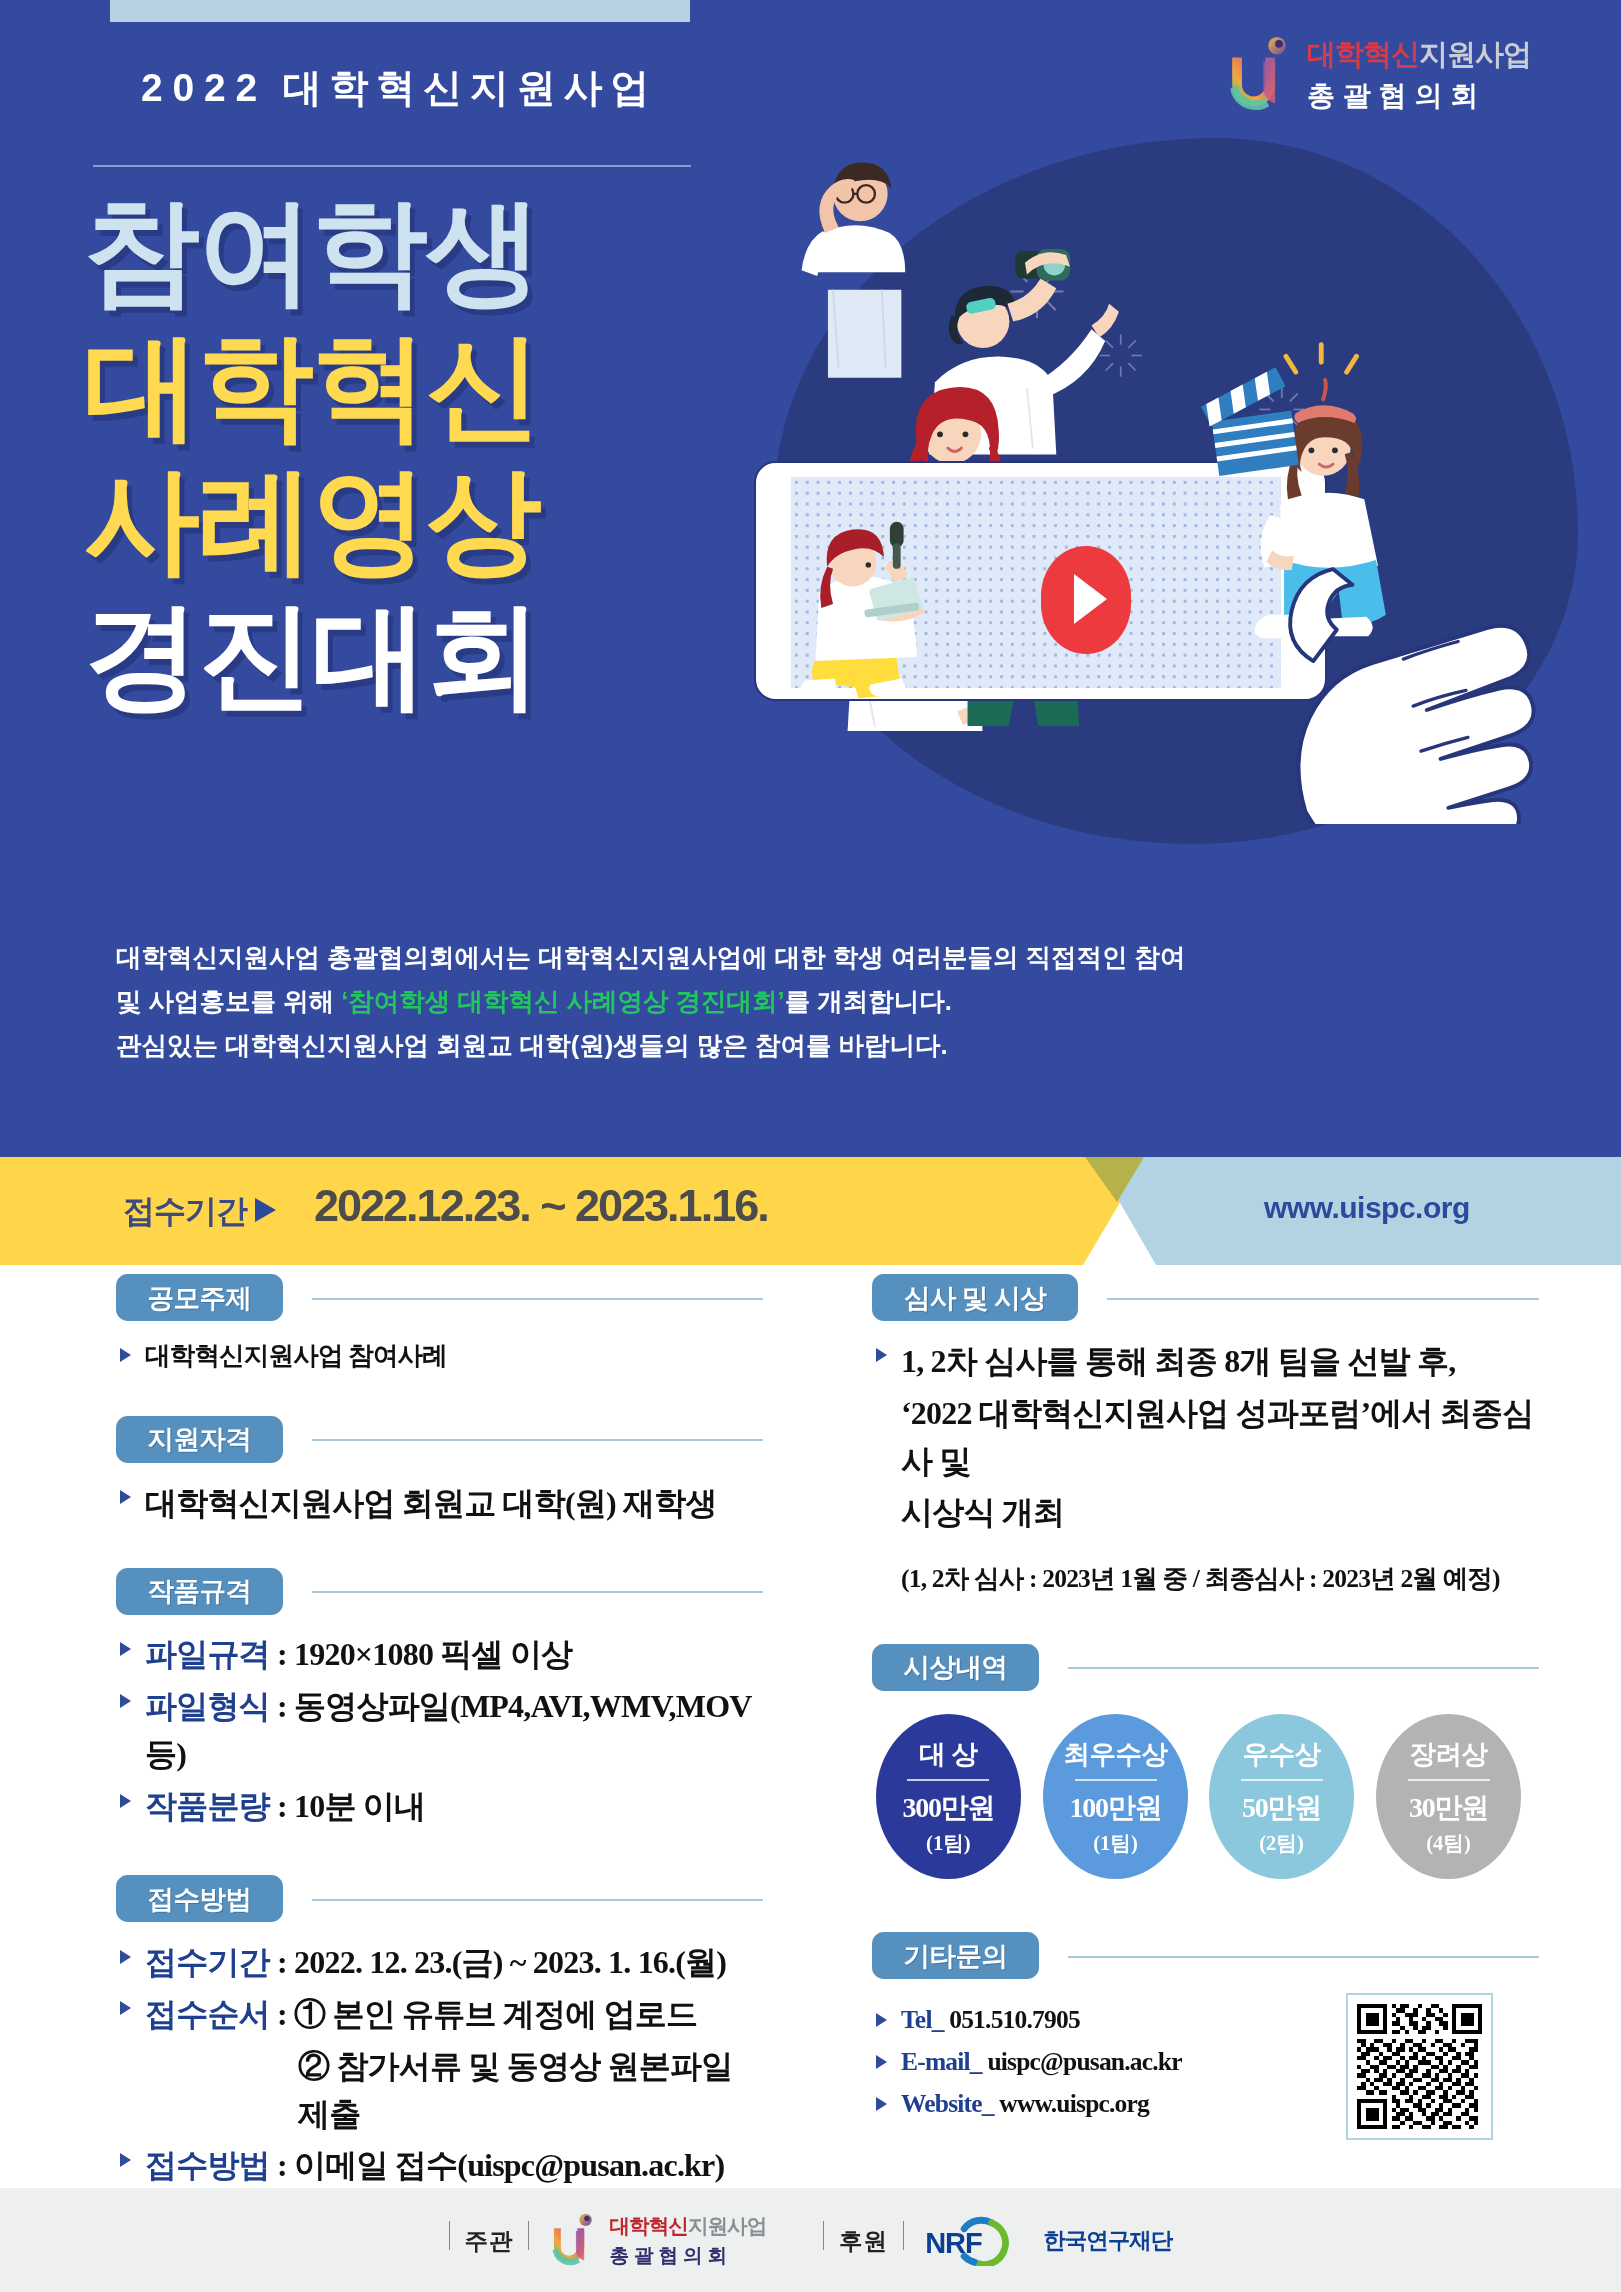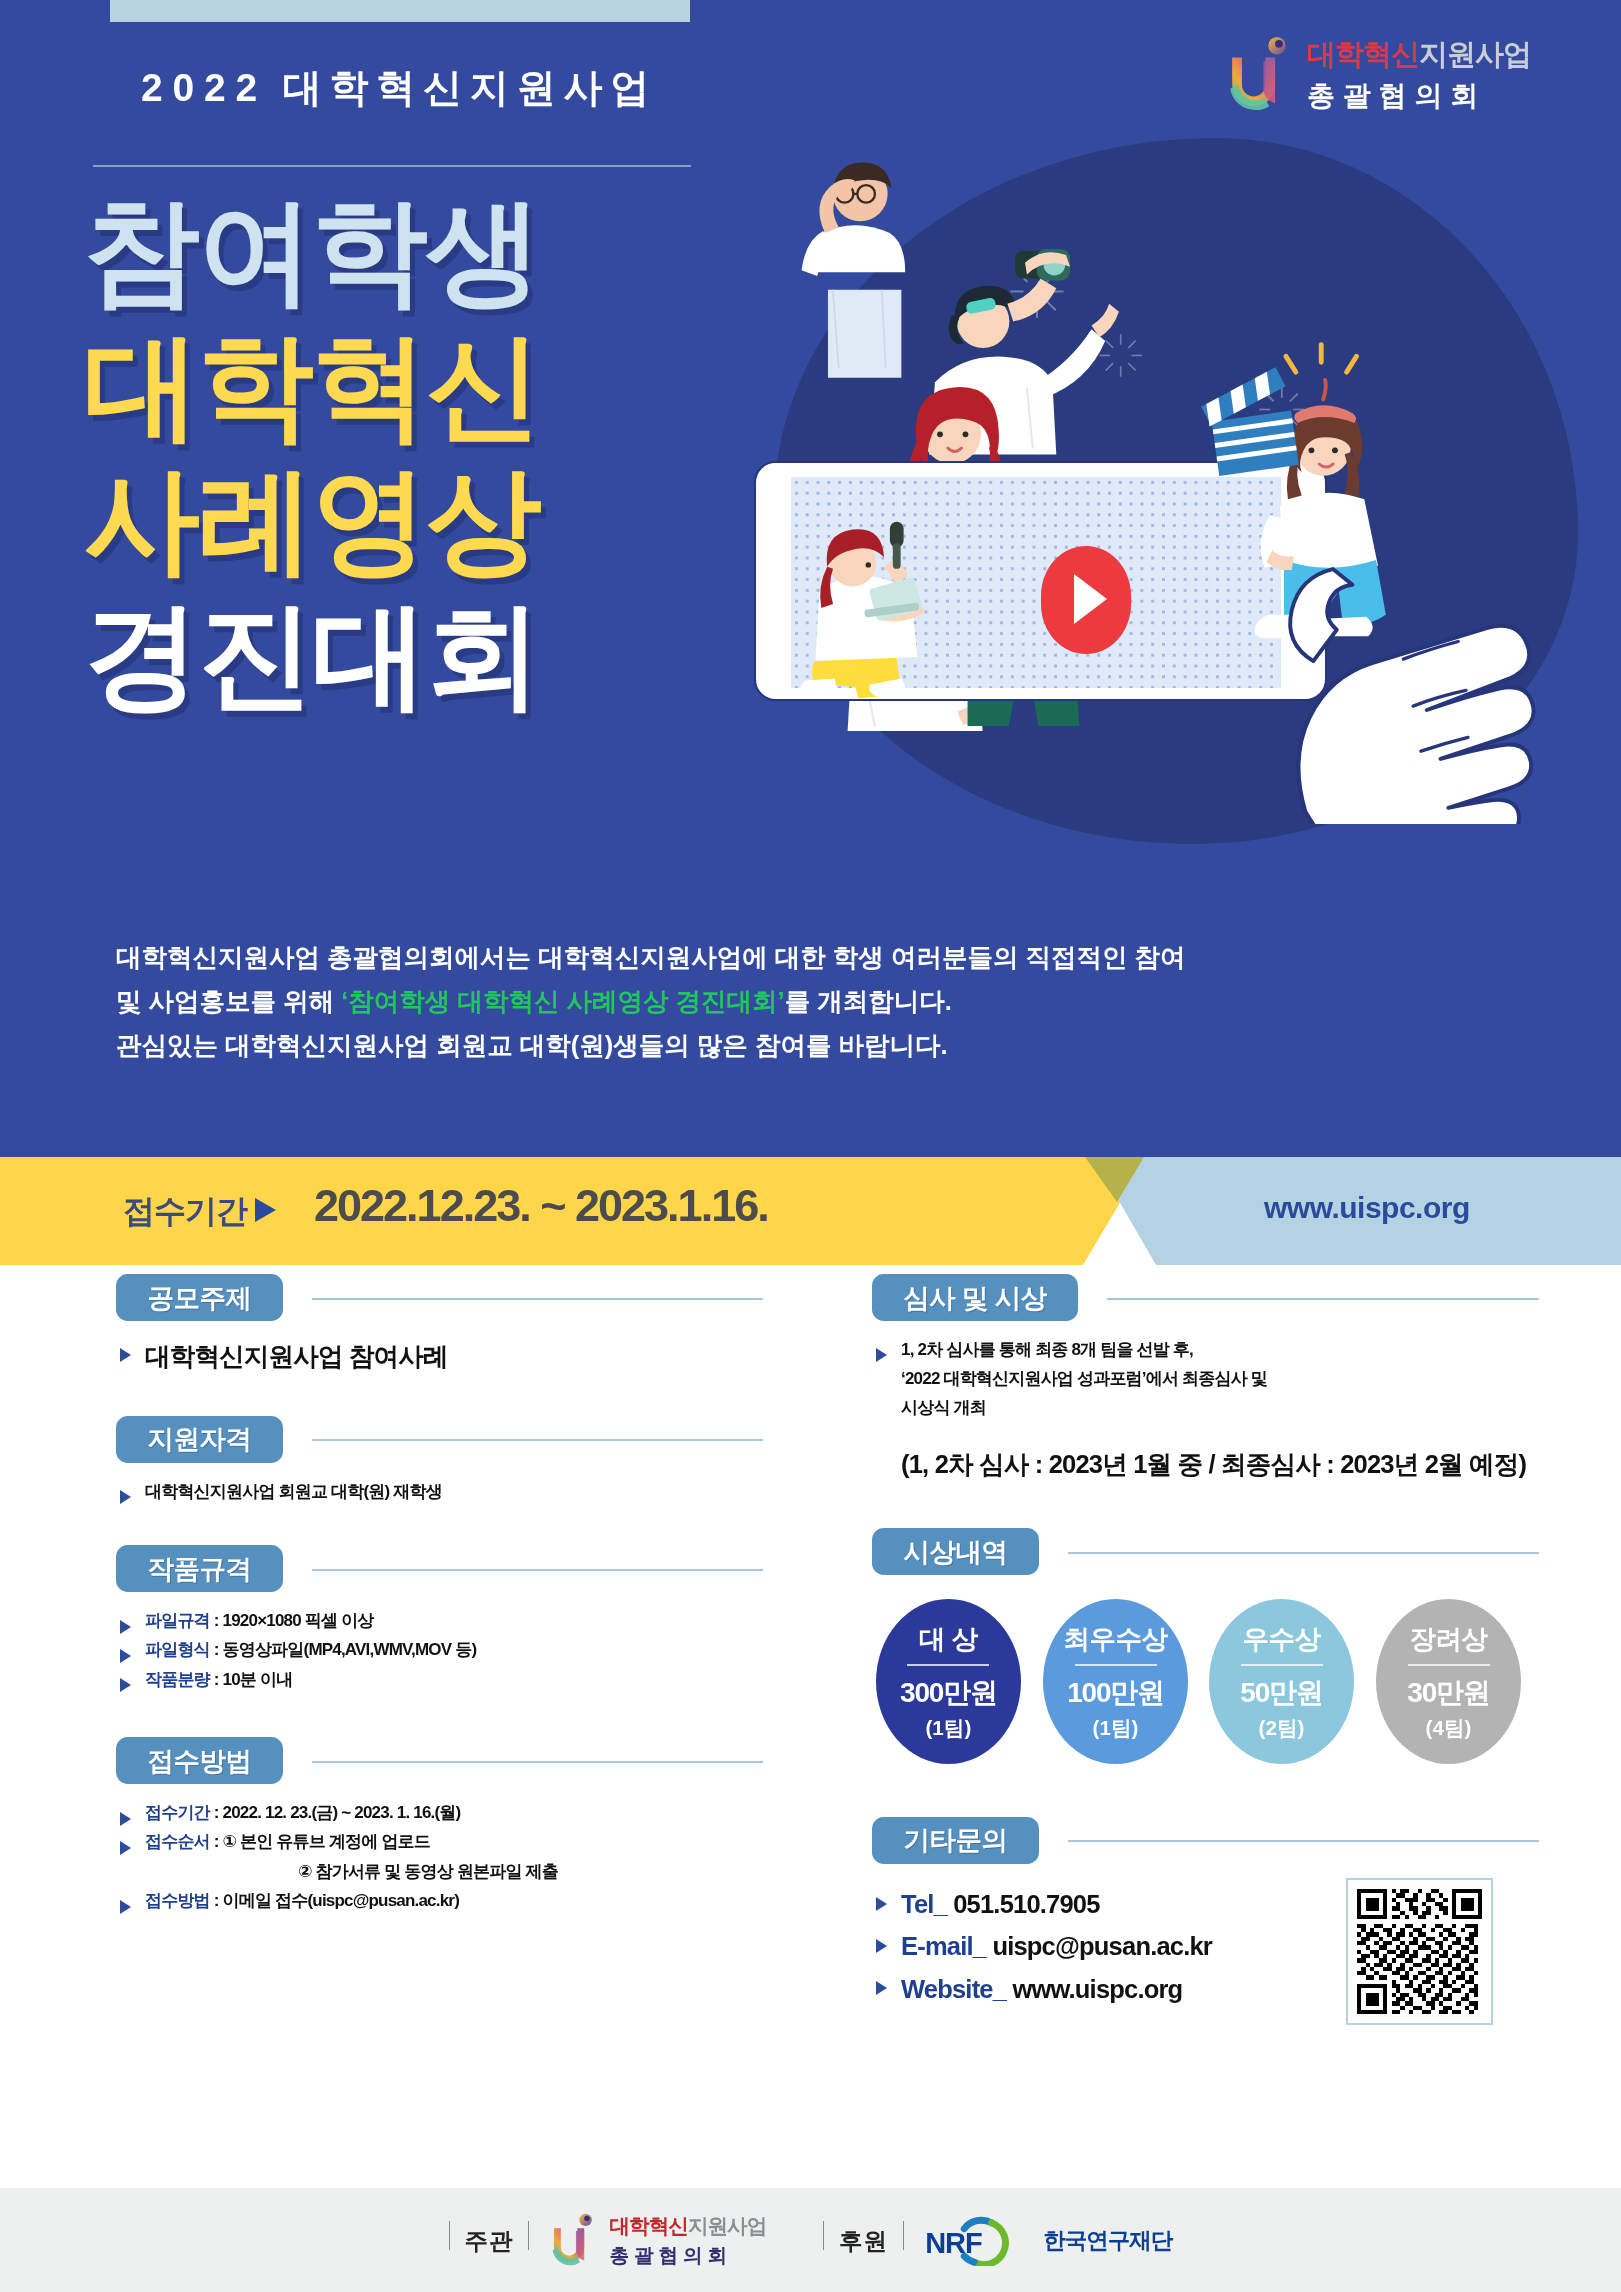--- a/index.html
+++ b/index.html
@@ -122,21 +122,21 @@
   .band-dates{
     position:absolute; left:314px; top:22.5px;
     font-size:45px; font-weight:900; color:#4c4c4c; letter-spacing:-2px;
   }
   .band-url{
     position:absolute; left:1264px; top:34px;
     font-size:30px; font-weight:800; color:#2b4a9c; letter-spacing:-0.5px;
   }
 
   
-  .body-wrap{ position:absolute; left:0; top:1274px; width:1366px; height:882px; }
+  .body-wrap{ position:absolute; left:0; top:1274px; width:1366px; height:882px;font-family:Liberation Serif, serif; }
   .col-left{ position:absolute; left:116px; top:0; width:647px; }
   .col-right{ position:absolute; left:872px; top:0; width:667px; }
 
   .sec{ position:relative; margin-bottom:25.5px; }
   .sec-head{ position:relative; height:47px; }
   .pill{
     position:absolute; left:0; top:0; height:47px; min-width:167px;
     background:#5690bf; border-radius:11.8px;
     display:flex; align-items:center; justify-content:center;
     padding:0 25.5px;
@@ -146,21 +146,21 @@
   .pill.w-wide{ min-width:206px; }
   .headrule{
     position:absolute; left:196px; right:0; top:23.5px; height:2px;
     background:#a8c6dc;
   }
   .headrule.off-wide{ left:235px; }
 
   .items{ margin-top:15.7px; }
   .item{
     position:relative; padding-left:29px;
-    font-size:17px; line-height:1.5; color:#111111; font-weight:600;
+    font-size:32px; line-height:1.5; color:#111111; font-weight:600;
     letter-spacing:-0.8px; margin-bottom:3.9px;
   }
   .item::before{
     content:""; position:absolute; left:3.9px; top:11.8px;
     width:0; height:0; border-left:11.8px solid #2f4b9b;
     border-top:7.8px solid transparent; border-bottom:7.8px solid transparent;
   }
   .item.nomark::before{ display:none; }
   .item .lbl{ color:#1f3f8f; font-weight:800; }
   .item .bk{ color:#111; font-weight:800; }

